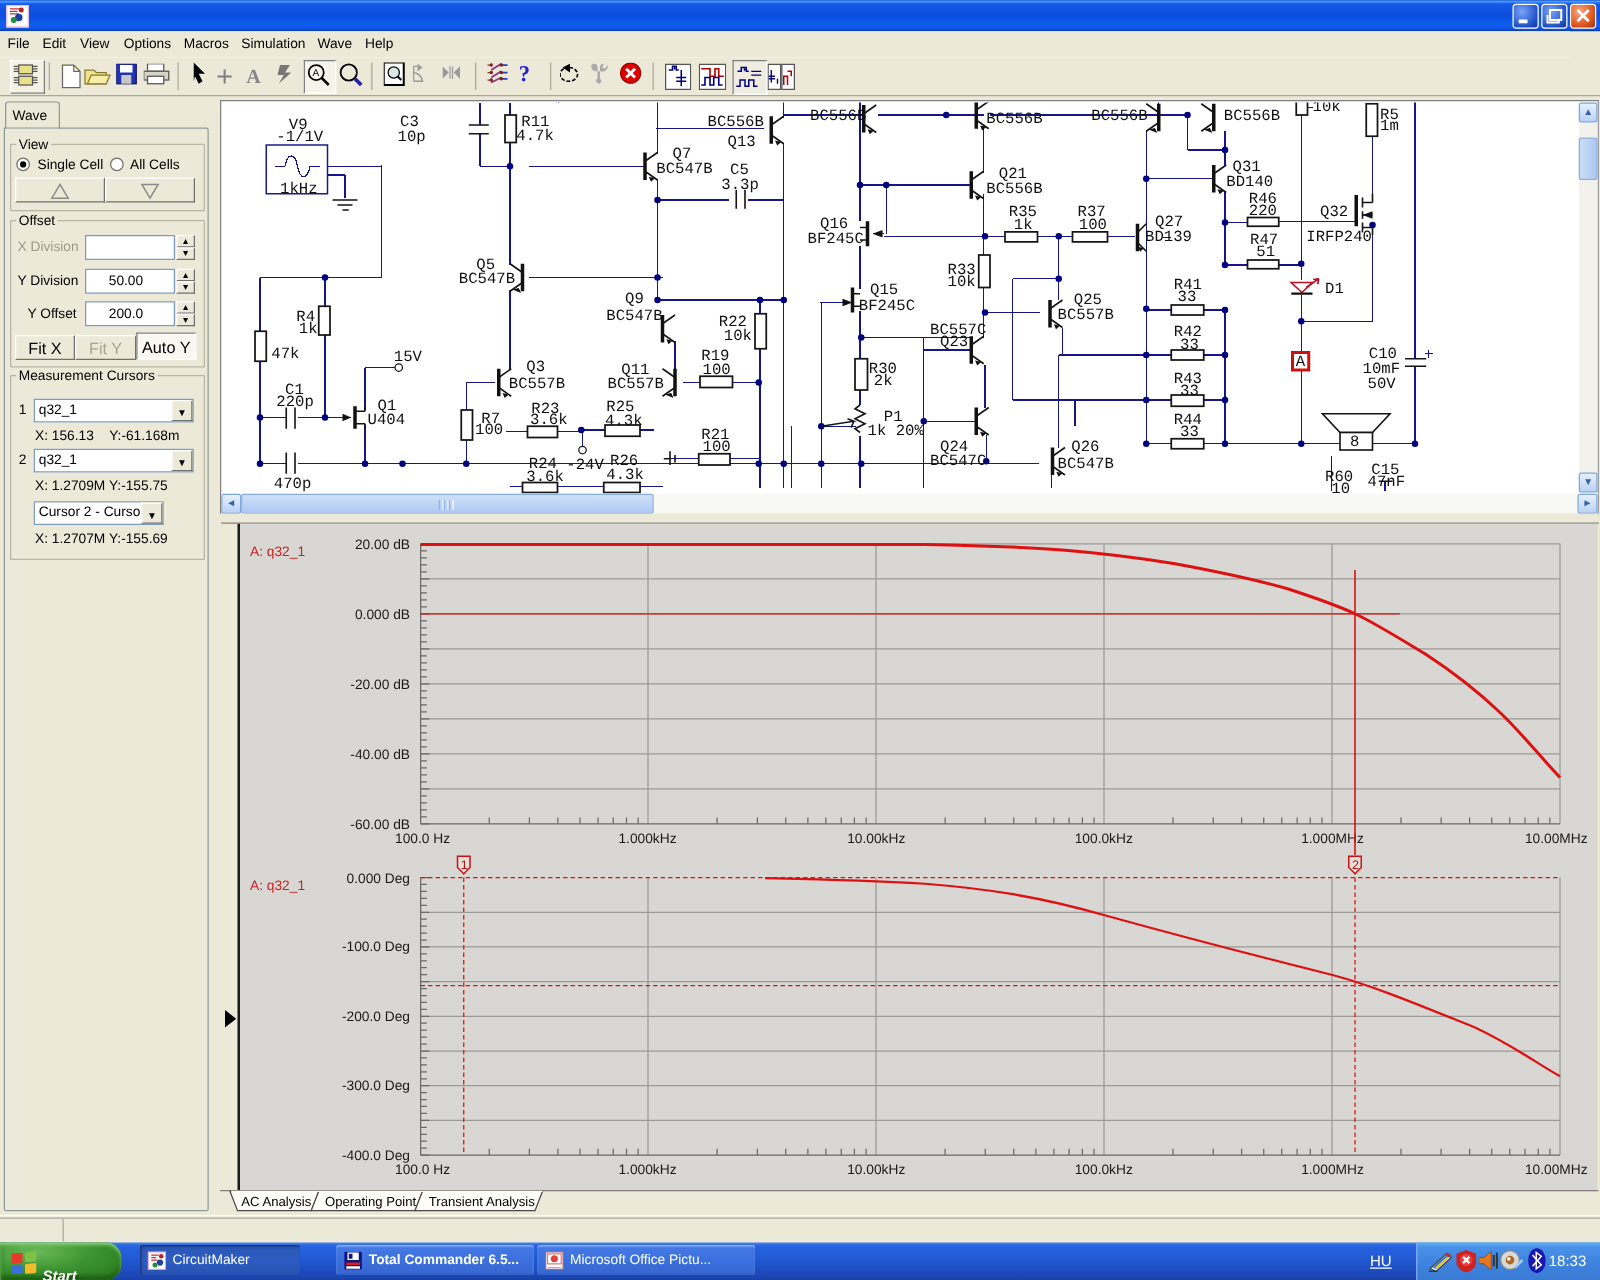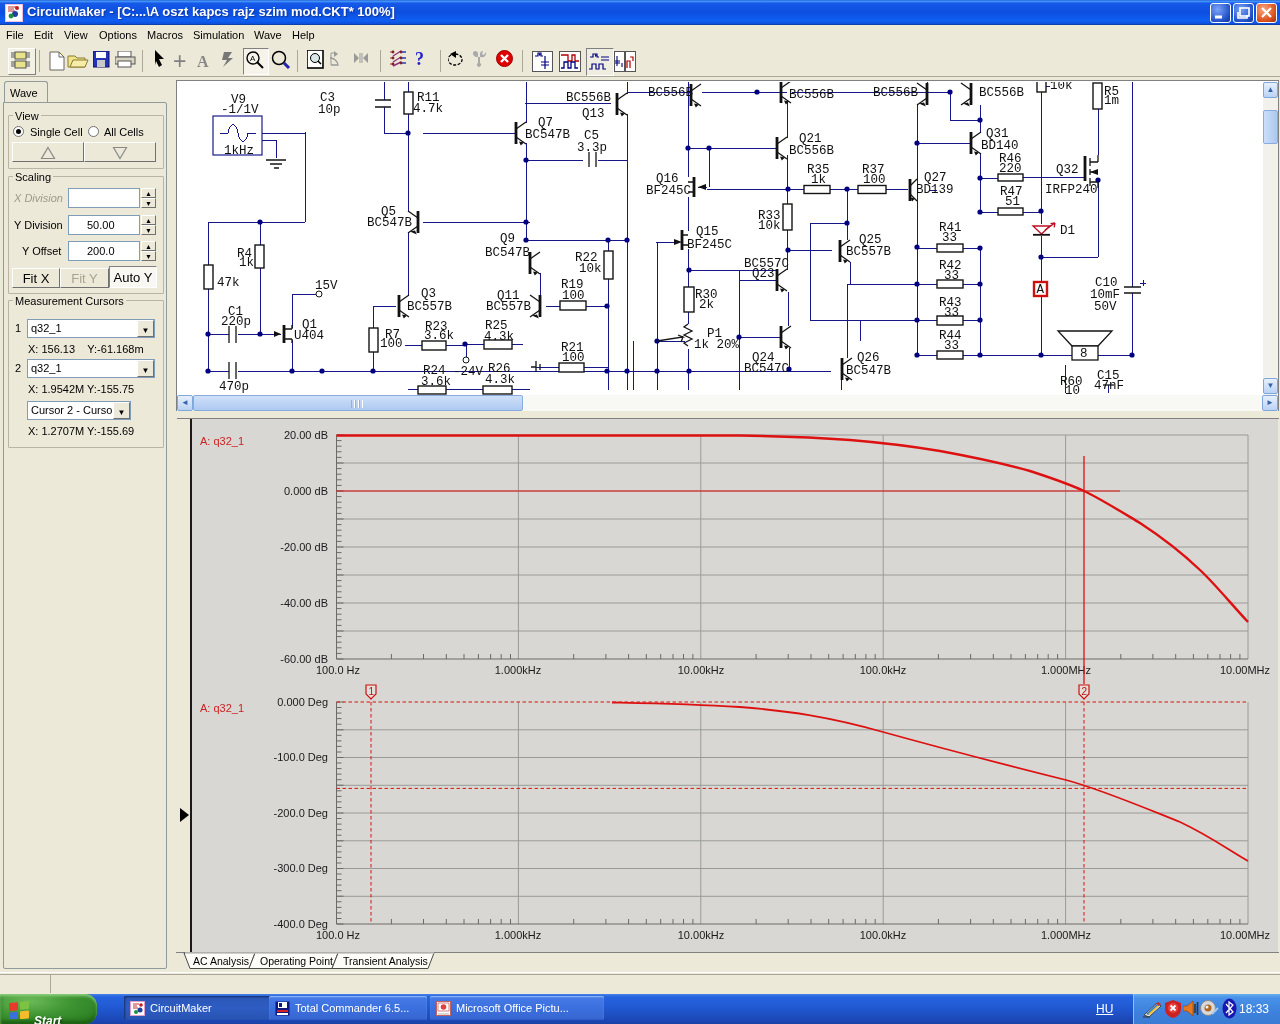--- a/index.html
+++ b/index.html
@@ -47,21 +47,20 @@
 <body>
 <div id="screen">
 
   <div id="titlebar">
     <div class="ticon"><svg width="14" height="14">
           <path d="M2 2h8M2 4h6M2 6h7" stroke="#C03030" stroke-width="1"></path>
           <circle cx="9" cy="9" r="3" fill="#2040A0"></circle>
           <circle cx="5" cy="11" r="2.4" fill="#209040"></circle>
           <circle cx="11" cy="3" r="2" fill="#C02020"></circle>
         </svg></div>
-    <div class="ttext">CircuitMaker - [C:...\A oszt kapcs rajz szim mod.CKT* 100%]</div>
     <div class="winbtn min"><svg width="19" height="18">
           <path d="M4 13h7" stroke="#fff" stroke-width="3"></path>
         </svg></div>
     <div class="winbtn max"><svg width="19" height="18">
           <rect x="6" y="4" width="9" height="8" fill="none" stroke="#fff" stroke-width="1.6"></rect>
           <path d="M4 8v6h9v-3" fill="none" stroke="#fff" stroke-width="1.6"></path>
         </svg></div>
     <div class="winbtn cls"><svg width="19" height="18">
           <path d="M5 4l9 9M14 4l-9 9" stroke="#fff" stroke-width="2.2"></path>
         </svg></div>
@@ -226,22 +225,22 @@
     <div class="radio" style="left:88px;top:126px;"></div>
     <div class="abs" style="left:104px;top:126px;">All Cells</div>
     <div class="btn3d" style="left:12px;top:142px;width:72px;height:20px;"><svg width="16" height="14" style="margin-top:3px;">
           <path d="M8,1.5L14.5,12.5H1.5Z" fill="none" stroke="#8A8A8A" stroke-width="1.2"></path>
         </svg></div>
     <div class="btn3d" style="left:84px;top:142px;width:72px;height:20px;"><svg width="16" height="14" style="margin-top:3px;">
           <path d="M8,12.5L14.5,1.5H1.5Z" fill="none" stroke="#8A8A8A" stroke-width="1.2"></path>
         </svg></div>
 
     <div class="gbox" style="left:8px;top:176px;width:154px;height:116px;"></div>
-    <div class="glabel" style="left:13px;top:171px;">Scaling</div>
-    <div class="abs" style="left:14px;top:192px;color:#9D9A8B;font-style:italic;">X Division</div>
+    <div class="glabel" style="left:13px;top:171px;">Offset</div>
+    <div class="abs" style="left:14px;top:192px;color:#9D9A8B;">X Division</div>
     <div class="tbox" style="left:68px;top:188px;width:72px;height:20px;"></div>
     <div class="spin" style="left:141px;top:188px;">
         <div style="top:0">▲</div>
         <div style="top:10px">▼</div>
       </div>
     <div class="abs" style="left:14px;top:219px;">Y Division</div>
     <div class="tbox" style="left:68px;top:215px;width:72px;height:20px;">50.00</div>
     <div class="spin" style="left:141px;top:215px;">
         <div style="top:0">▲</div>
         <div style="top:10px">▼</div>
@@ -262,21 +261,21 @@
     <div class="combo" style="left:27px;top:319px;width:128px;height:19px;">
         <span style="position:absolute;left:3px;top:2px;">q32_1</span>
         <div class="cb"><span style="position:relative;top:5px;">▼</span></div>
       </div>
     <div class="abs" style="left:28px;top:343px;">X: 156.13&nbsp;&nbsp;&nbsp;&nbsp;Y:-61.168m</div>
     <div class="abs" style="left:15px;top:362px;">2</div>
     <div class="combo" style="left:27px;top:359px;width:128px;height:19px;">
         <span style="position:absolute;left:3px;top:2px;">q32_1</span>
         <div class="cb"><span style="position:relative;top:5px;">▼</span></div>
       </div>
-    <div class="abs" style="left:28px;top:383px;">X: 1.9542M Y:-155.75</div>
+    <div class="abs" style="left:28px;top:383px;">X: 1.2709M Y:-155.75</div>
     <div class="combo" style="left:27px;top:401px;width:104px;height:19px;">
         <span style="position:absolute;left:3px;top:2px;">Cursor 2 - Cursor 1</span>
         <div class="cb"><span style="position:relative;top:5px;">▼</span></div>
       </div>
     <div class="abs" style="left:28px;top:425px;">X: 1.2707M Y:-155.69</div>
   </div>
 
   <div id="schemwin" class="abs" style="left:176px;top:80px;width:1103px;height:332px;border:1px solid #808080;background:#fff;box-sizing:border-box;">
     <svg id="schsvg" class="abs" style="left:0;top:1px;" width="1085" height="313" viewBox="177 82 1085 313">
       <style>
@@ -730,39 +729,39 @@
     <svg class="abs" style="left:9px;top:6px;" width="22" height="19">
       <g transform="skewY(-6)">
         <rect x="0" y="3" width="9" height="8" rx="1" fill="#E8392A"></rect>
         <rect x="11" y="3" width="9" height="8" rx="1" fill="#7DC242"></rect>
         <rect x="0" y="12.5" width="9" height="8" rx="1" fill="#3B6FDC"></rect>
         <rect x="11" y="12.5" width="9" height="8" rx="1" fill="#F4BC2C"></rect>
       </g>
     </svg>
     <div class="abs" style="left:34px;top:20px;font-size:12px;font-weight:bold;font-style:italic;color:#fff;text-shadow:1px 2px 2px #134F10;">Start</div>
 
-    <div class="taskbtn" style="left:124px;width:154px;background:linear-gradient(180deg,#234CA5 0%,#2B57B8 8%,#2E5CC2 50%,#2853B2 100%);box-shadow:inset 1px 1px 2px #16306E;">
+    <div class="taskbtn" style="left:112px;width:128px;background:linear-gradient(180deg,#234CA5 0%,#2B57B8 8%,#2E5CC2 50%,#2853B2 100%);box-shadow:inset 1px 1px 2px #16306E;">
       <svg class="abs" style="left:6px;top:5px;" width="15" height="15">
           <rect x="0.5" y="0.5" width="14" height="14" fill="#fff" stroke="#E0A0C8"></rect>
           <path d="M3 3h6M3 5h4M3 7h5" stroke="#C03030"></path>
           <circle cx="10" cy="9" r="2.5" fill="#2040A0"></circle>
           <circle cx="6" cy="11" r="2" fill="#209040"></circle>
           <circle cx="11" cy="4" r="1.8" fill="#C02020"></circle>
         </svg>
       <span style="margin-left:26px;">CircuitMaker</span>
     </div>
     <div class="taskbtn" style="left:269px;width:158px;background:linear-gradient(180deg,#5E95F2 0%,#4478E4 10%,#3B6FDE 55%,#3867D2 92%,#2F5CC4 100%);box-shadow:inset 0 1px 1px #8AB4F8;">
       <svg class="abs" style="left:6px;top:5px;" width="15" height="15">
           <rect x="0.5" y="0.5" width="14" height="14" fill="#101880"></rect>
           <rect x="3" y="1" width="9" height="6" fill="#fff"></rect>
           <rect x="4" y="2" width="3" height="4" fill="#101880"></rect>
           <rect x="2" y="9" width="11" height="2" fill="#D82020"></rect>
           <rect x="2" y="12" width="11" height="2" fill="#fff"></rect>
         </svg>
-      <span style="margin-left:26px;">Total Commander 6.5...</span>
+      <span style="margin-left:26px;font-weight:bold;">Total Commander 6.5...</span>
     </div>
     <div class="taskbtn" style="left:430px;width:174px;background:linear-gradient(180deg,#5E95F2 0%,#4478E4 10%,#3B6FDE 55%,#3867D2 92%,#2F5CC4 100%);box-shadow:inset 0 1px 1px #8AB4F8;">
       <svg class="abs" style="left:6px;top:5px;" width="15" height="15">
           <rect x="0.5" y="0.5" width="14" height="14" fill="#fff" stroke="#C06060"></rect>
           <path d="M2 2h11v8H2z" fill="#fff" stroke="#D08080"></path>
           <circle cx="7.5" cy="6" r="2.8" fill="#E04040"></circle>
           <path d="M2 13h11" stroke="#B0B0B0"></path>
         </svg>
       <span style="margin-left:26px;">Microsoft Office Pictu...</span>
     </div>

